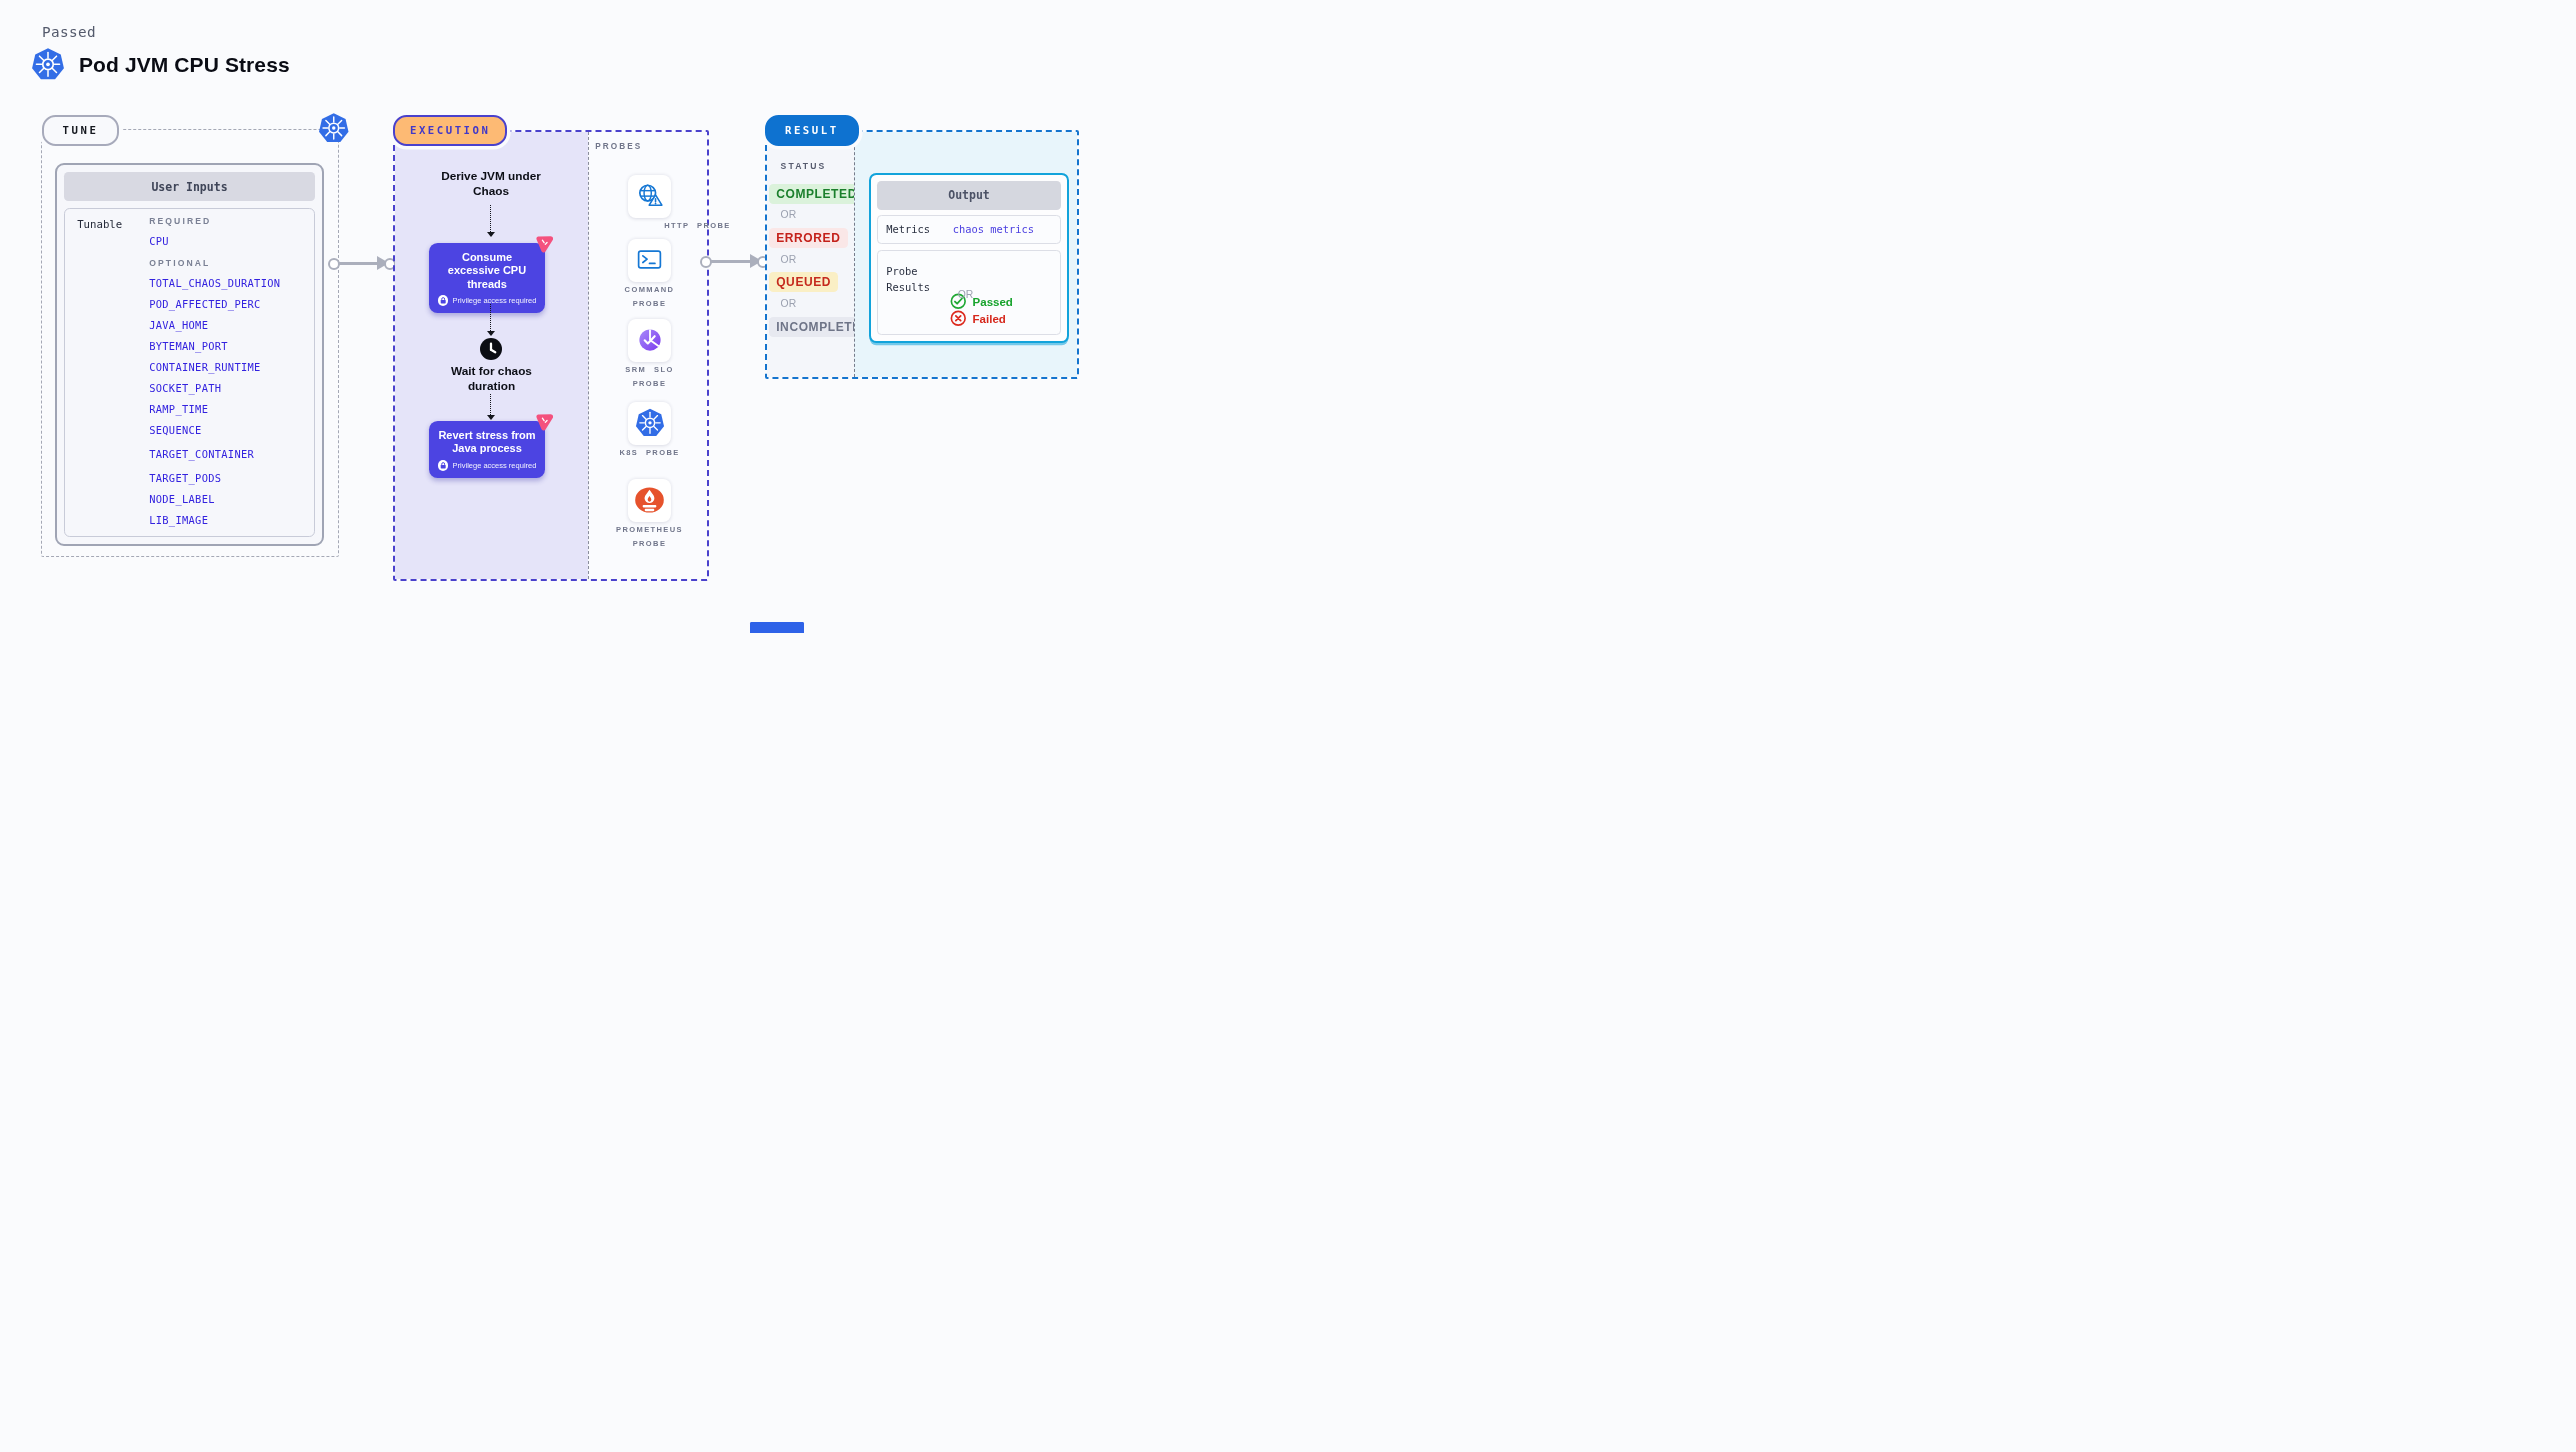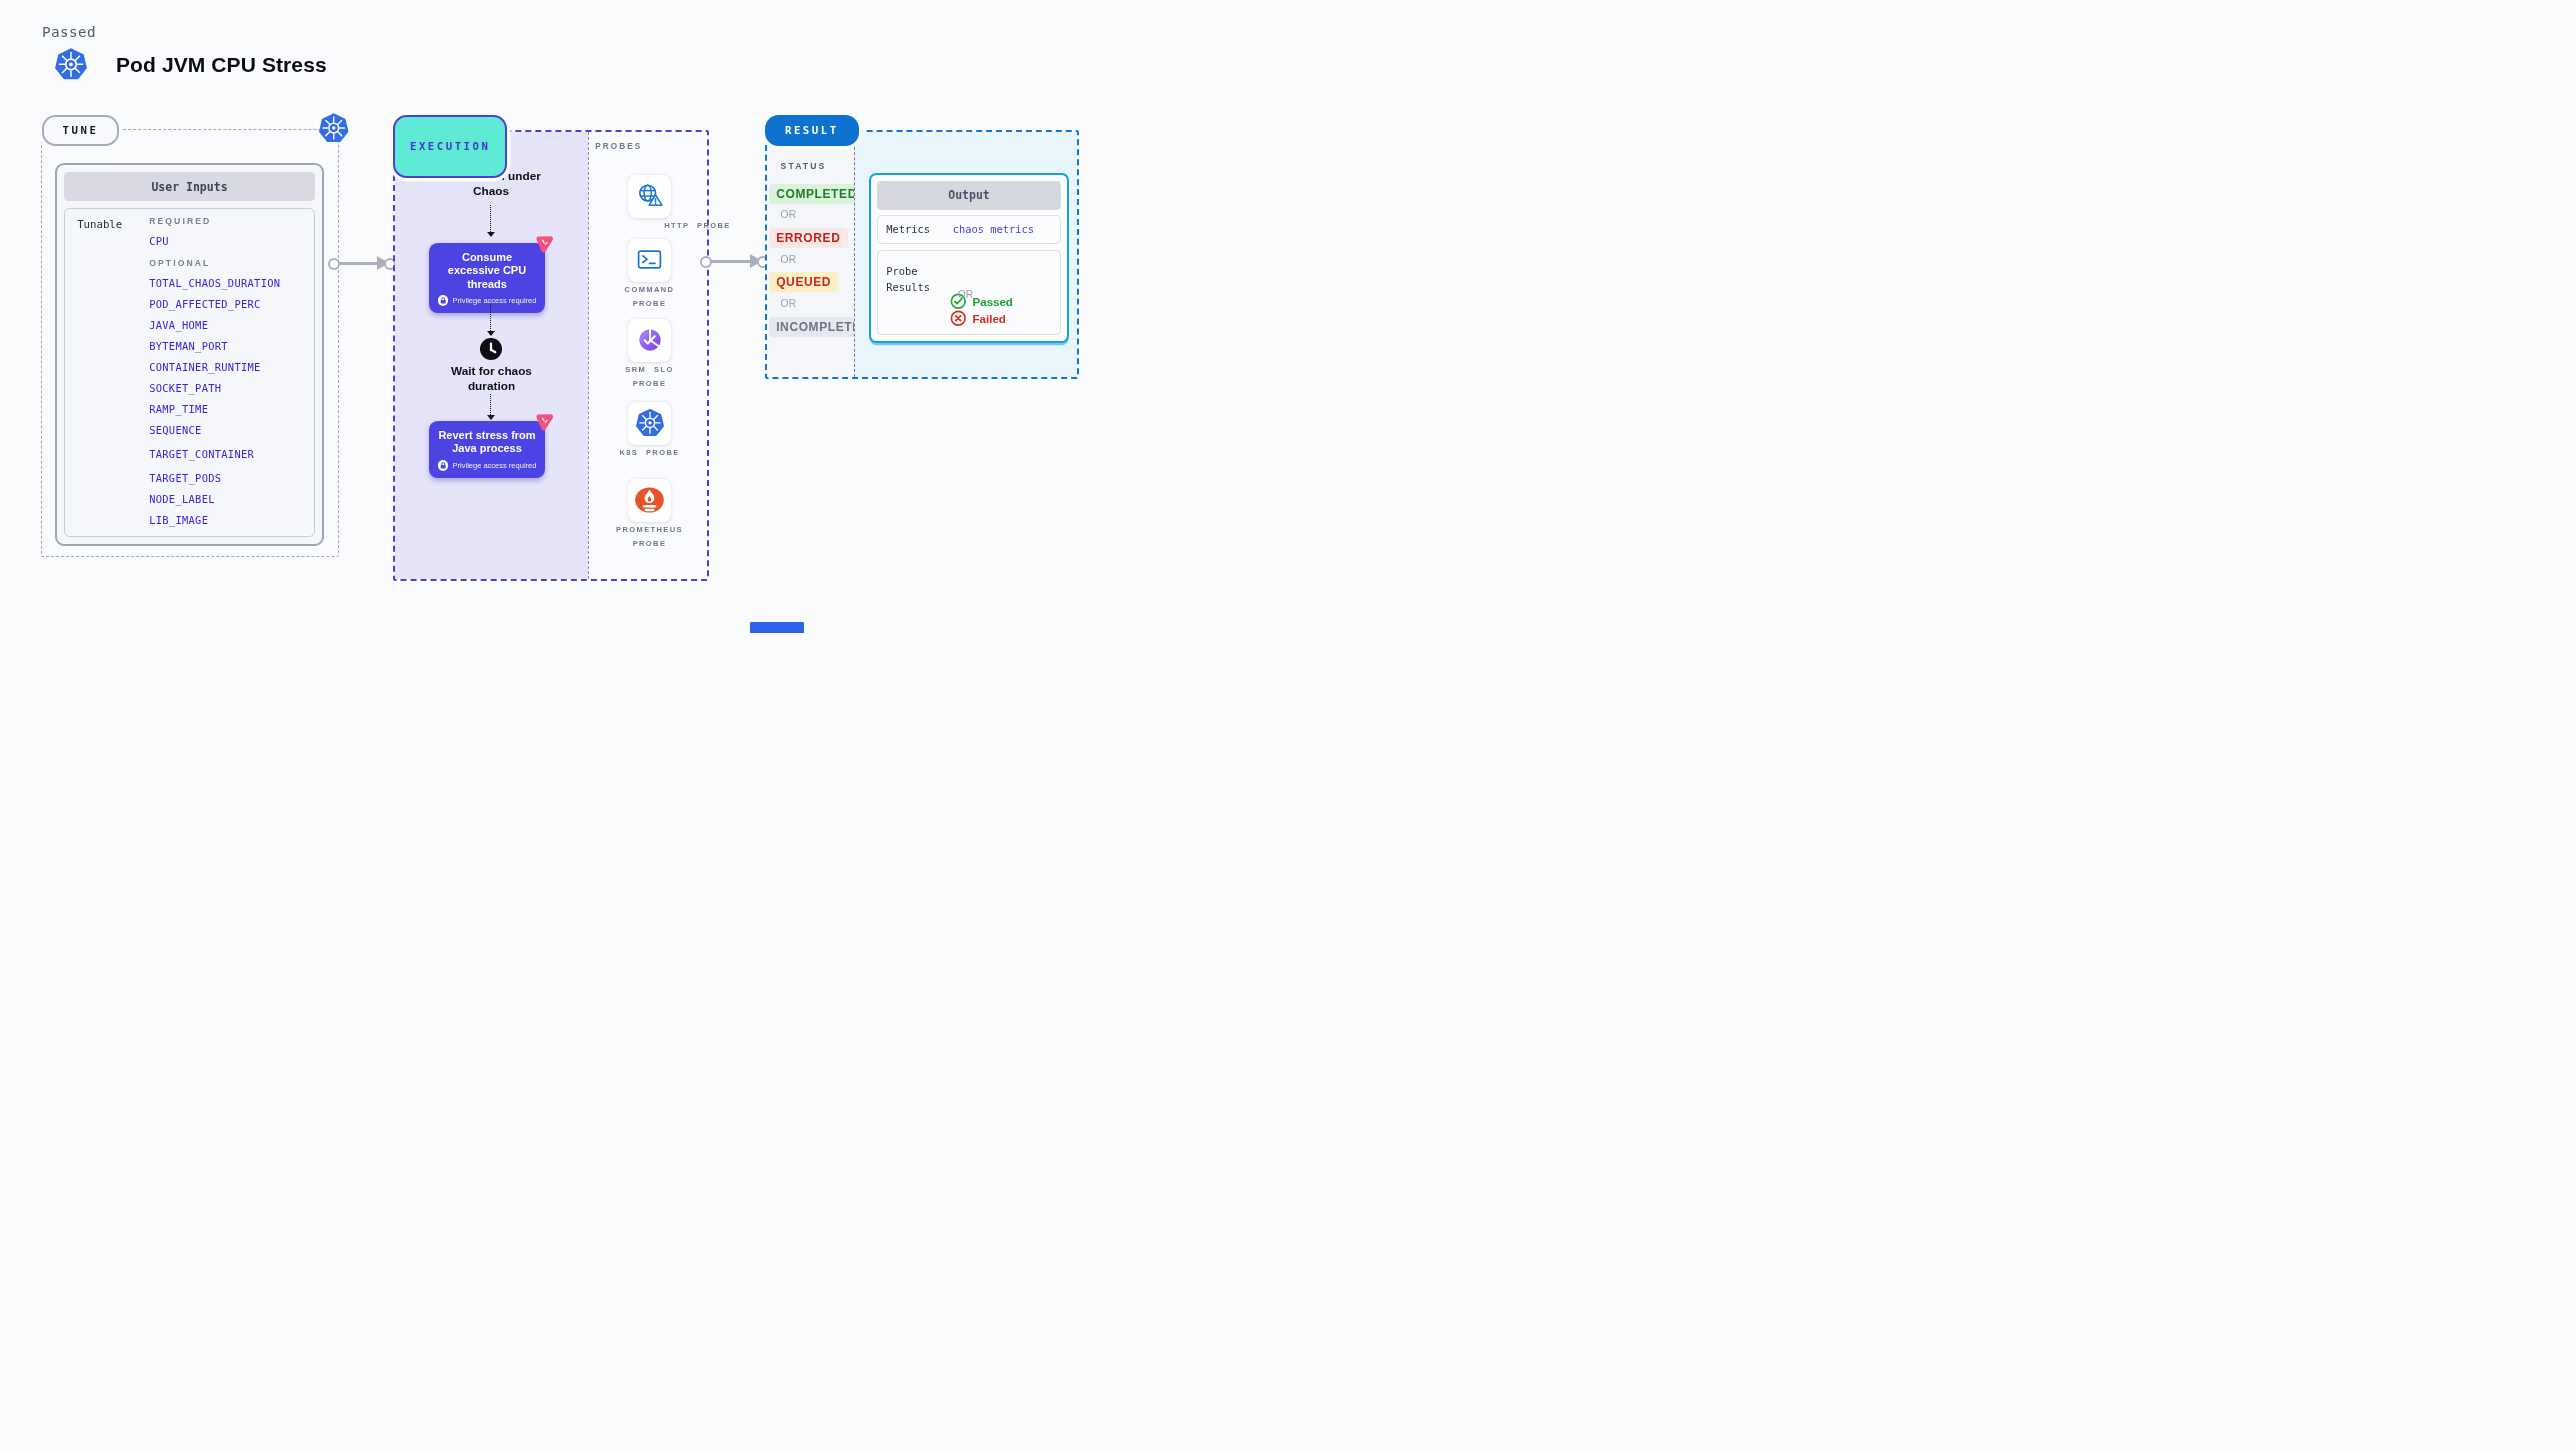--- a/index.html
+++ b/index.html
@@ -2,29 +2,29 @@
 <html style="font-size:11.5px"><head>
 <meta charset="utf-8">
 <style>
   html,body{margin:0;padding:0;background:#FAFBFD;}
   .canvas{position:relative;width:1123px;height:633px;background:#FAFBFD;overflow:hidden;
           font-family:"Liberation Sans",sans-serif;}
   .mono{font-family:"DejaVu Sans Mono",monospace;}
 
   
   .kicker{position:absolute;left:42px;top:23.6px;font-size:14.3px;color:#545A6C;letter-spacing:0.4px;}
-  .title-row{position:absolute;left:54px;top:47px;display:flex;align-items:center;gap:28px;}
+  .title-row{position:absolute;left:31px;top:47px;display:flex;align-items:center;gap:14px;}
   .page-title{font-size:21px;font-weight:bold;color:#0A0C14;letter-spacing:0.1px;}
 
   
   .pill{position:absolute;height:26.5px;display:flex;align-items:center;justify-content:center;
         border-radius:13.6px;font-size:10.7px;font-weight:bold;letter-spacing:2.5px;z-index:6;
         box-shadow:0 0 0 3.6px #FAFBFD;}
   .pill-tune{left:42px;top:115px;padding:0 18.6px;background:#F8F9FC;border:2.1px solid #A7AABB;color:#15181F;}
-  .pill-exec{left:393px;top:115px;padding:16px 15px;background:#5eead4;border:2.1px solid #4A41CC;color:#4038C8;}
+  .pill-exec{left:393px;top:115px;padding:0 15px;background:#fdba74;border:2.1px solid #4A41CC;color:#4038C8;}
   .pill-result{left:765px;top:115px;padding:0 18px;background:#0E72D0;border:2.1px solid #0E72D0;color:#FFFFFF;}
 
   
   .tune-box{position:absolute;left:41px;top:129px;width:296px;height:426px;
             border:1.4px dashed #A4A8B5;border-radius:2.1px;}
   .k8s-corner{position:absolute;left:318px;top:112px;width:31.5px;height:31.5px;z-index:7;}
   .ui-card{position:absolute;left:55px;top:163px;width:269px;height:383px;background:#F6F7FB;
            border:2.1px solid #9FA4B4;border-radius:9px;box-sizing:border-box;}
   .ui-head{position:absolute;left:7.2px;right:7.2px;top:7.2px;height:29px;background:#D8D9E2;border-radius:4.3px;
            display:flex;align-items:center;justify-content:center;font-size:11.5px;font-weight:bold;color:#3F4558;}

